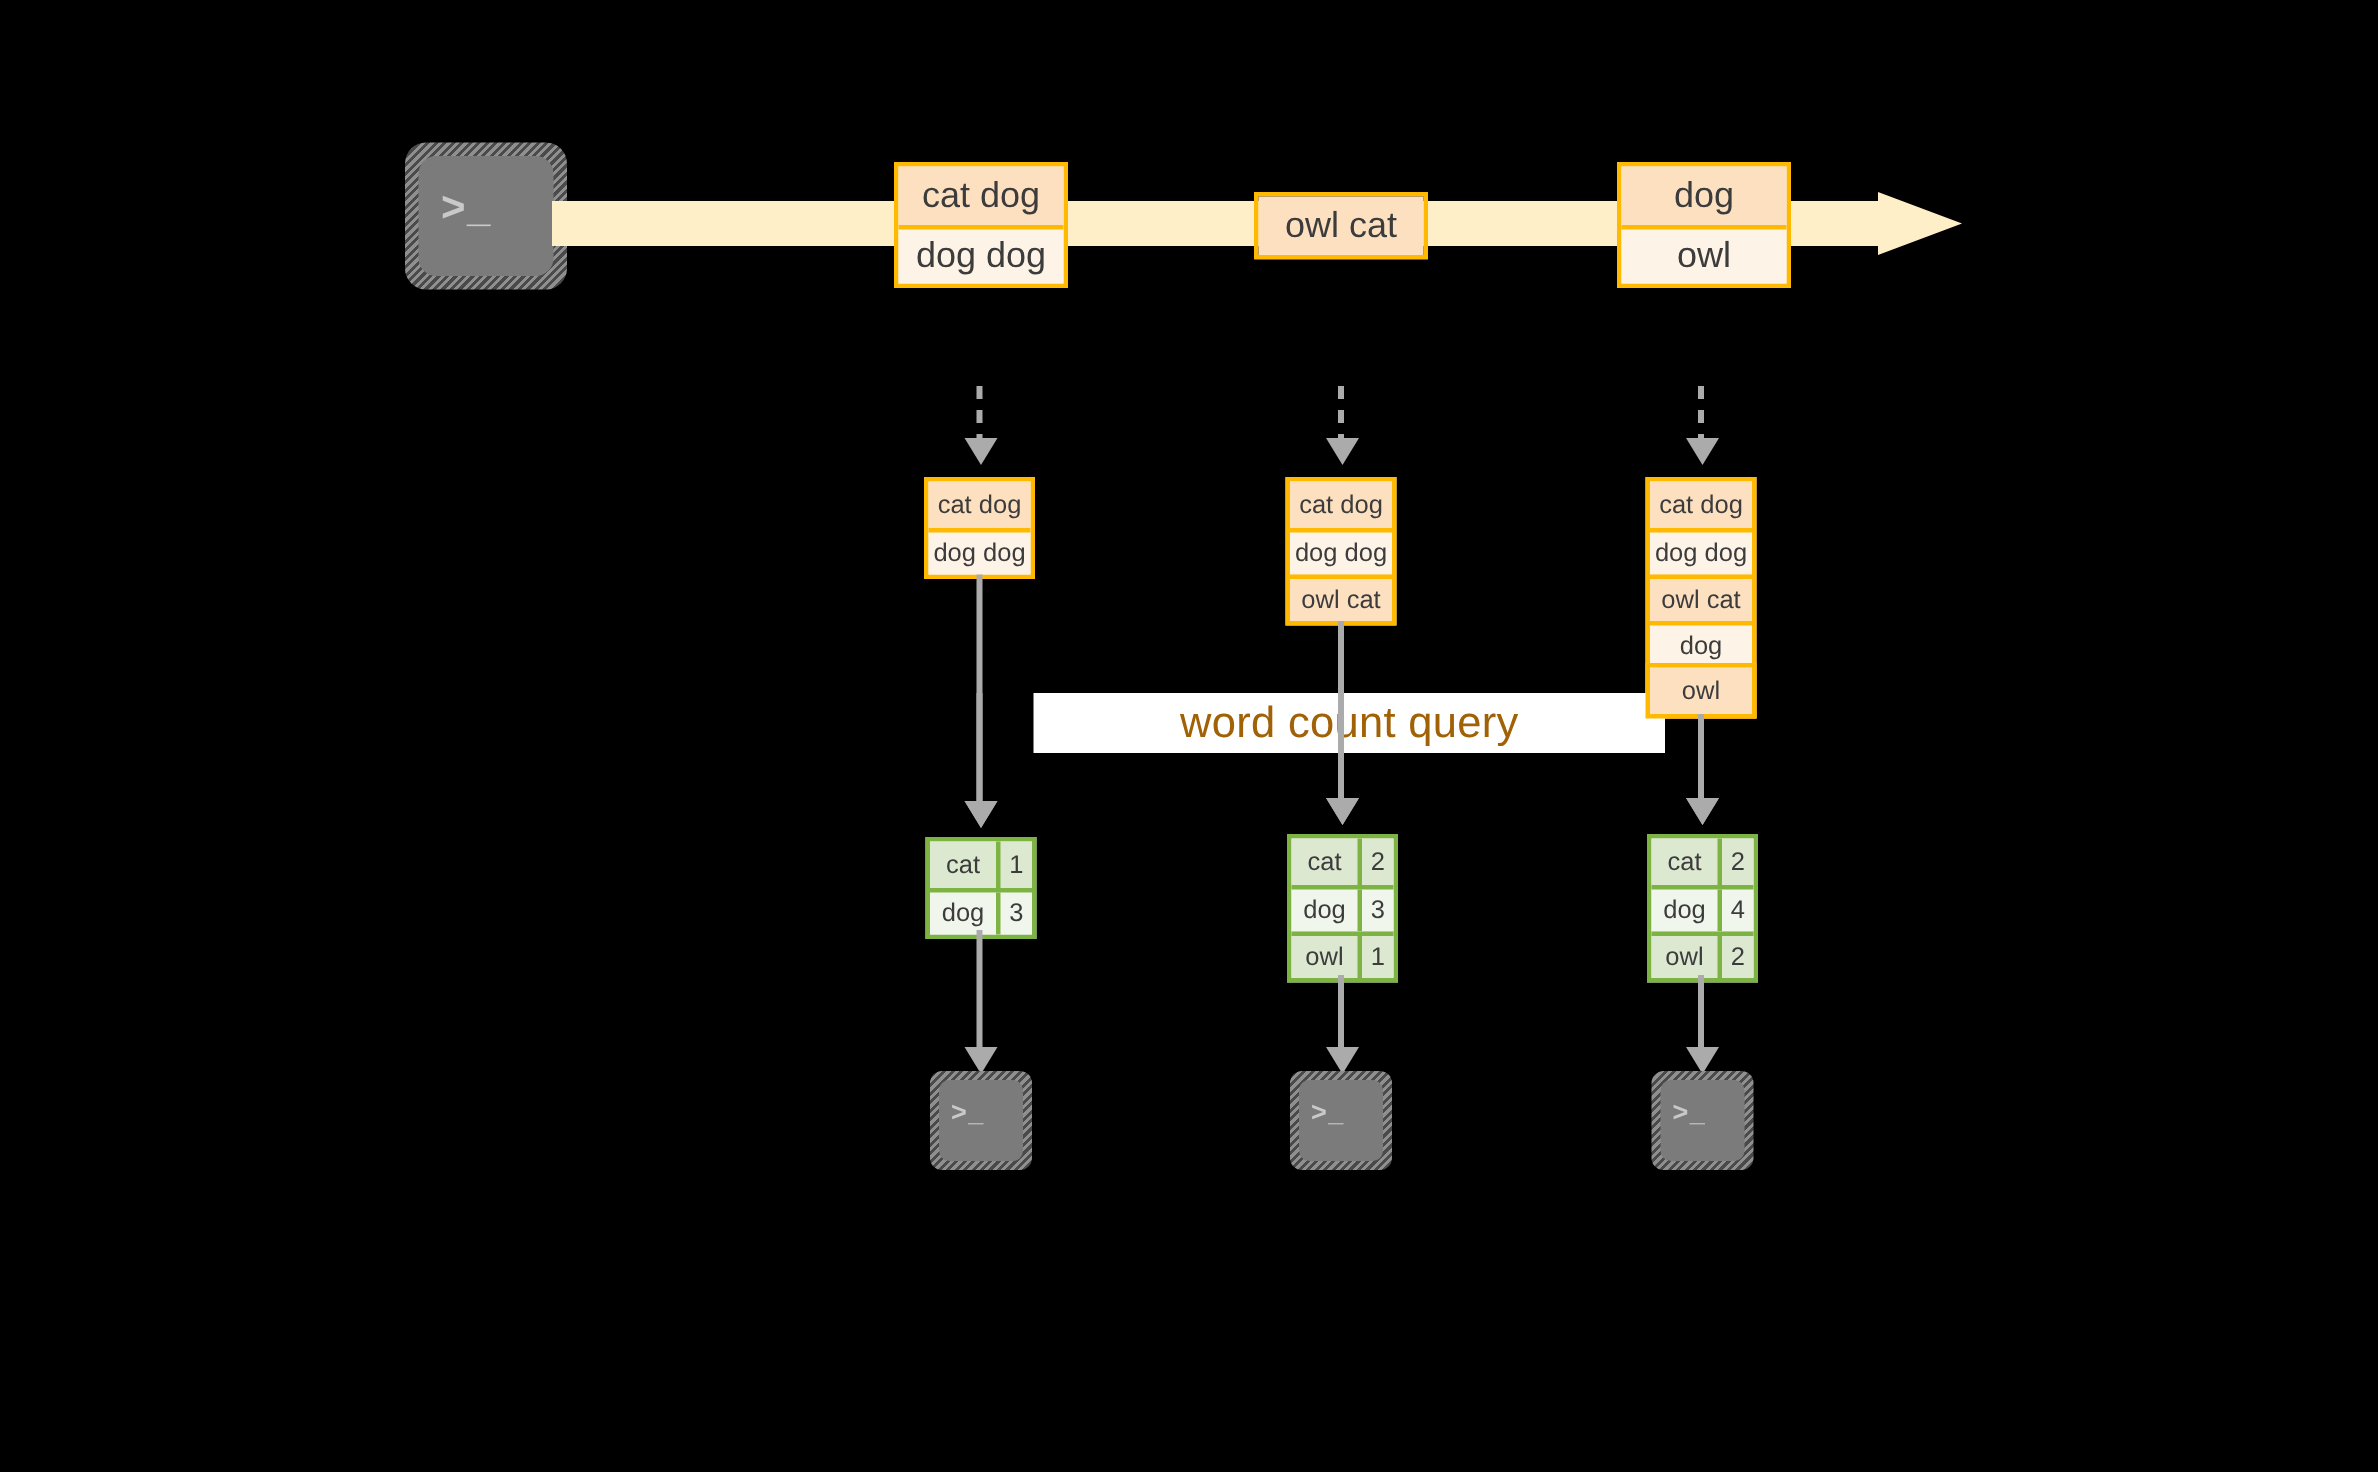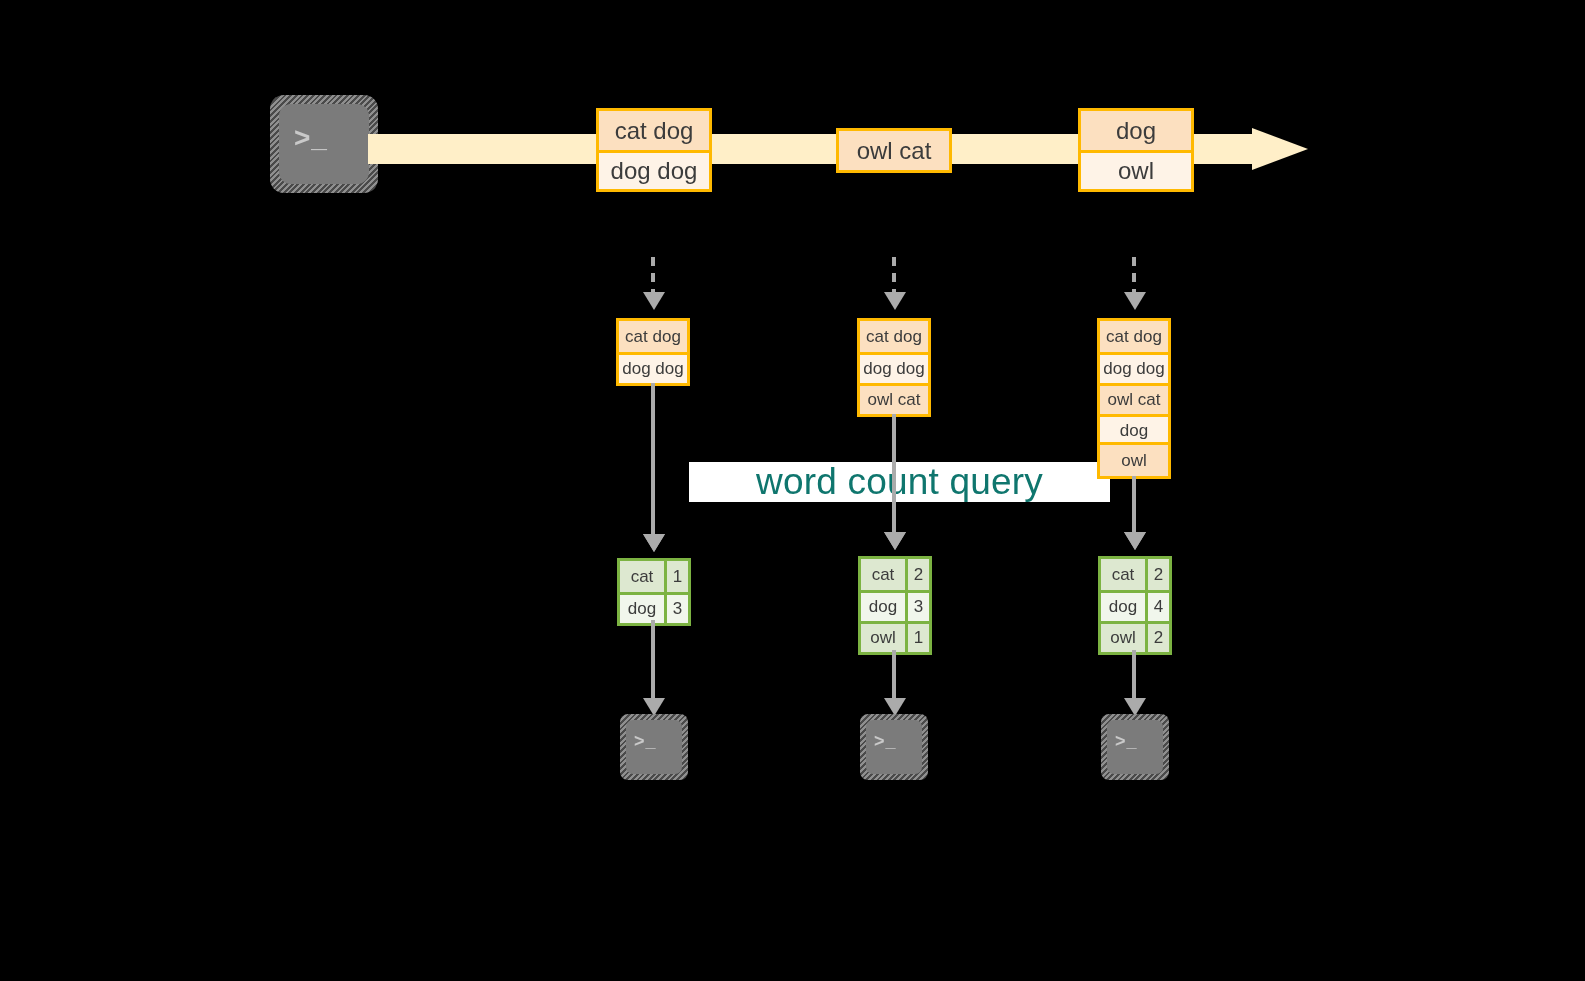--- a/index.html
+++ b/index.html
@@ -155,22 +155,22 @@
   #query-banner {
     position: absolute;
     left: 689px; top: 462px;
     width: 421px; height: 40px;
     background: #FFFFFF;
     display: flex;
     align-items: center;
     justify-content: center;
   }
   #query-banner .label {
-    font-size: 37px;
-    color: #0f766e;
+    font-size: 29px;
+    color: #a16207;
     white-space: nowrap;
     letter-spacing: 0.2px;
     text-align: right;
   }
 </style>
 </head>
 <body>
 
 <div id="stage">
 

